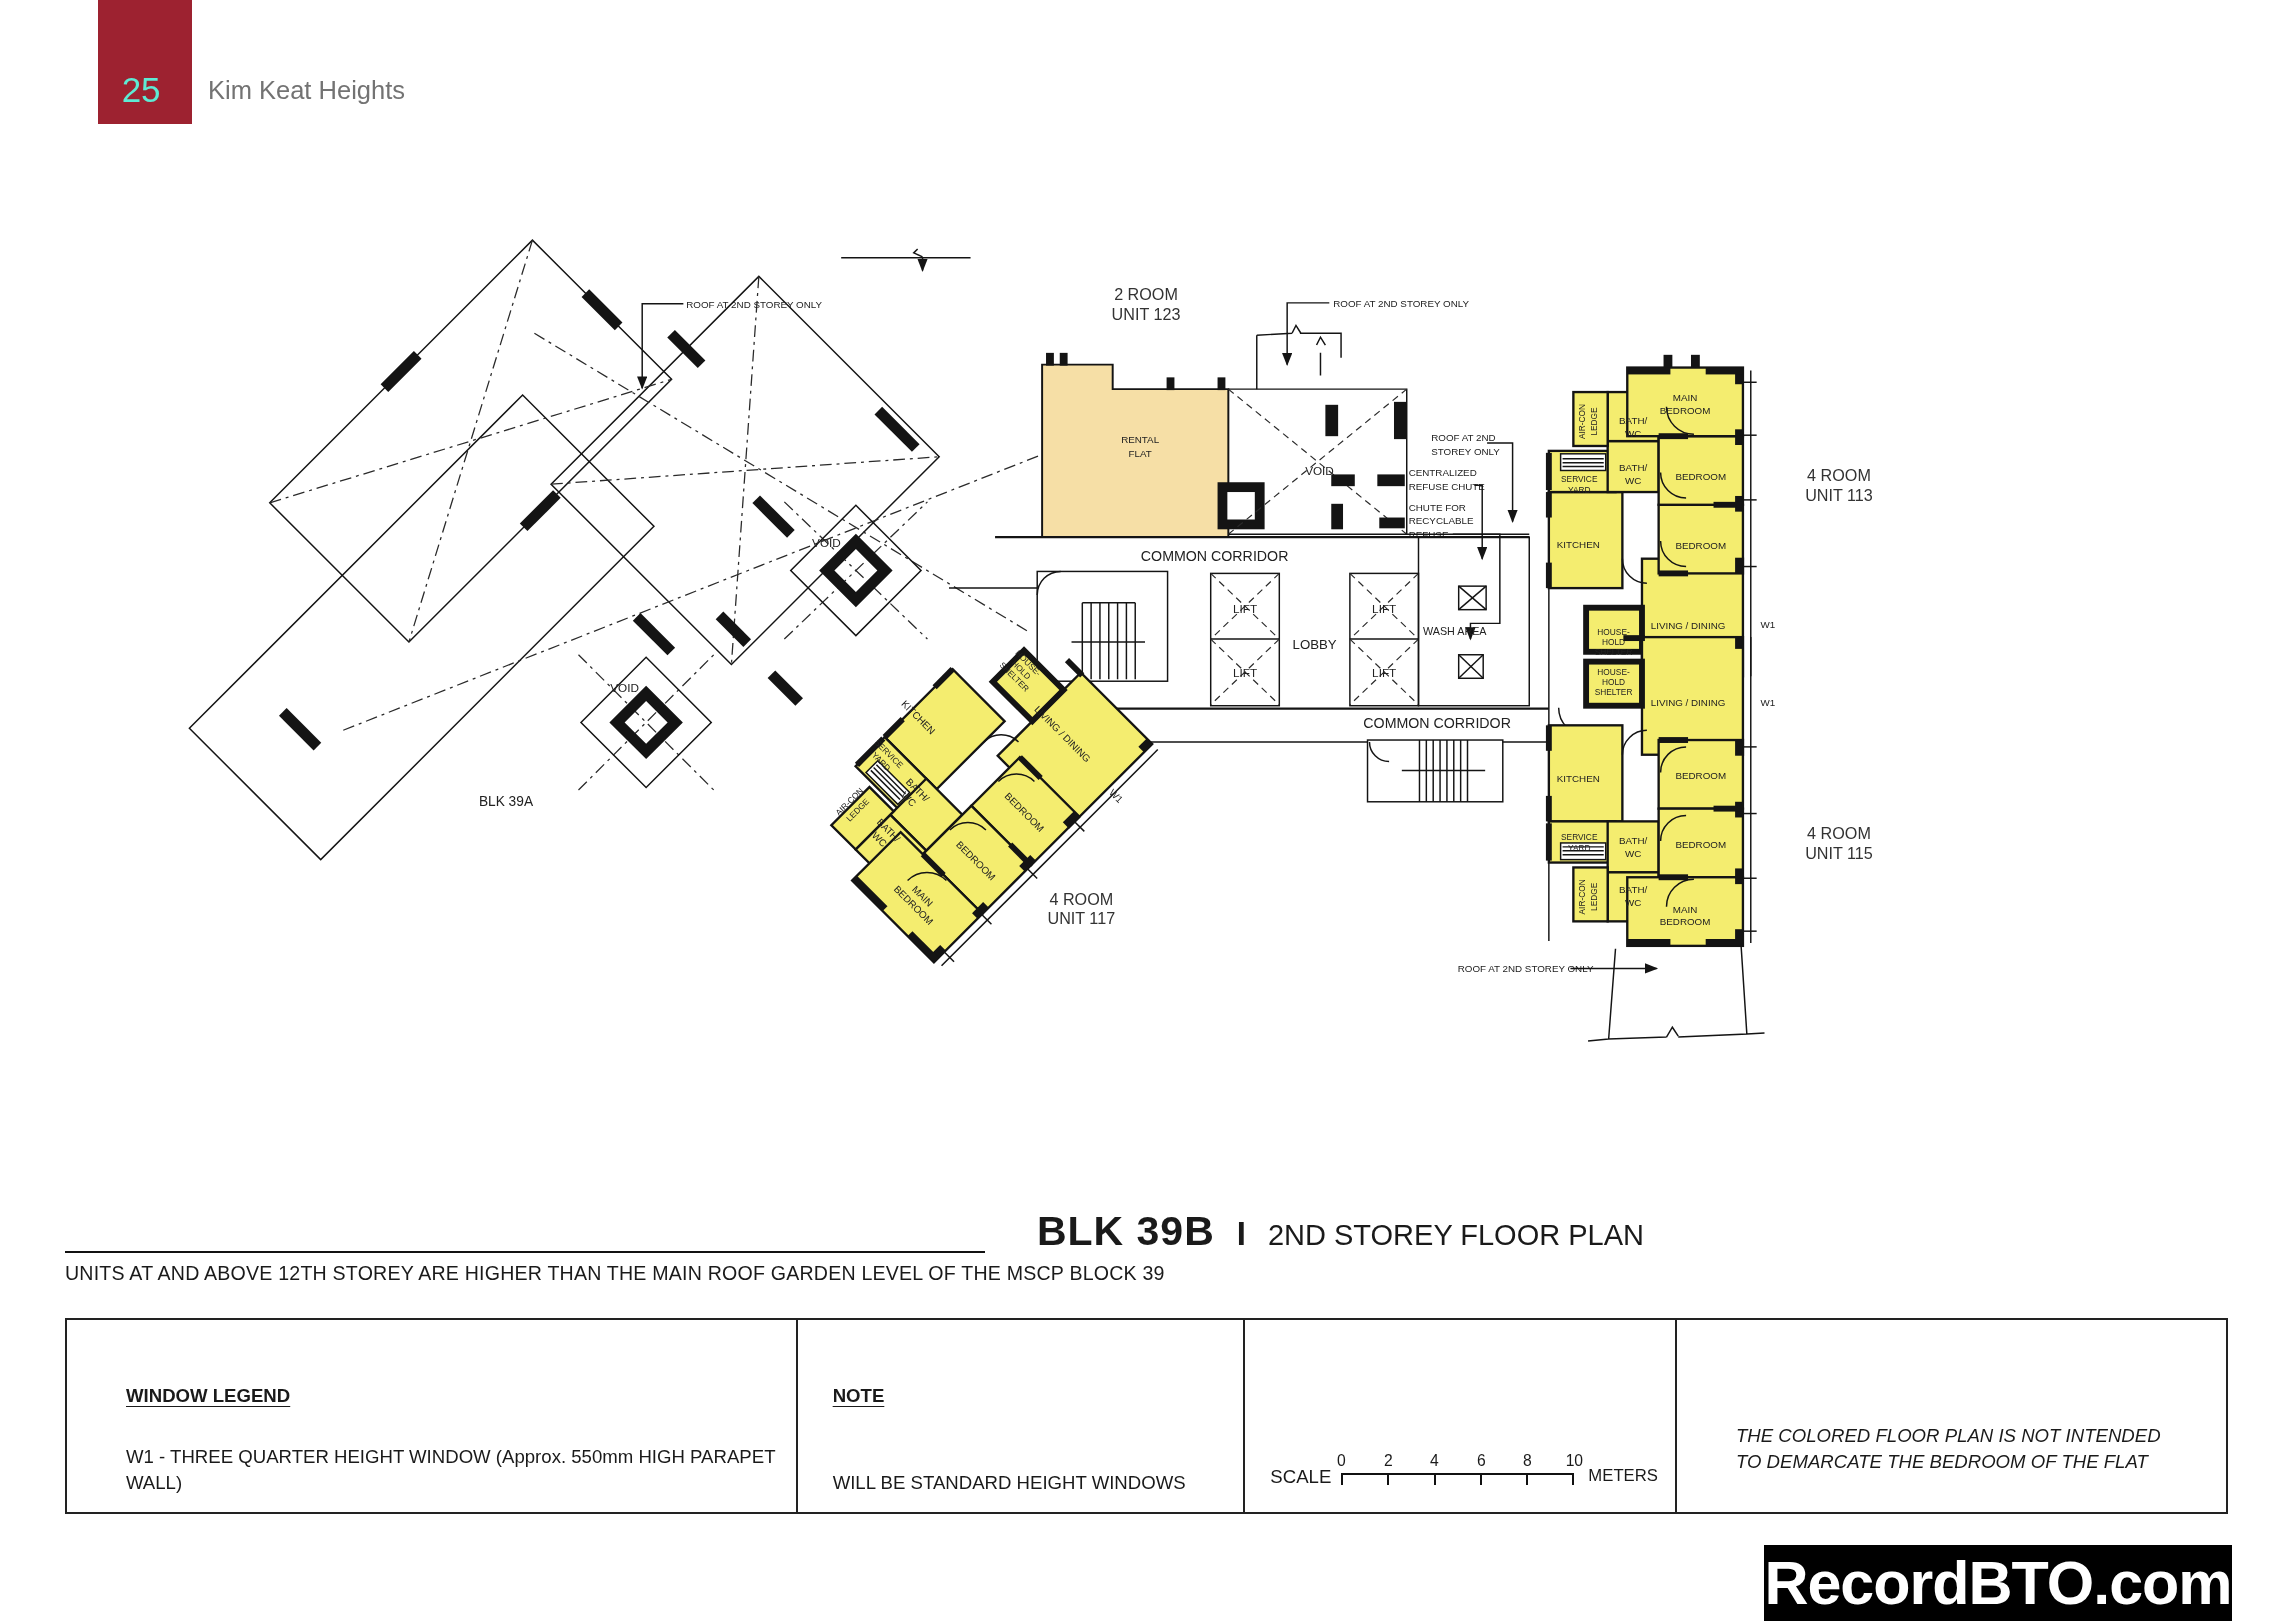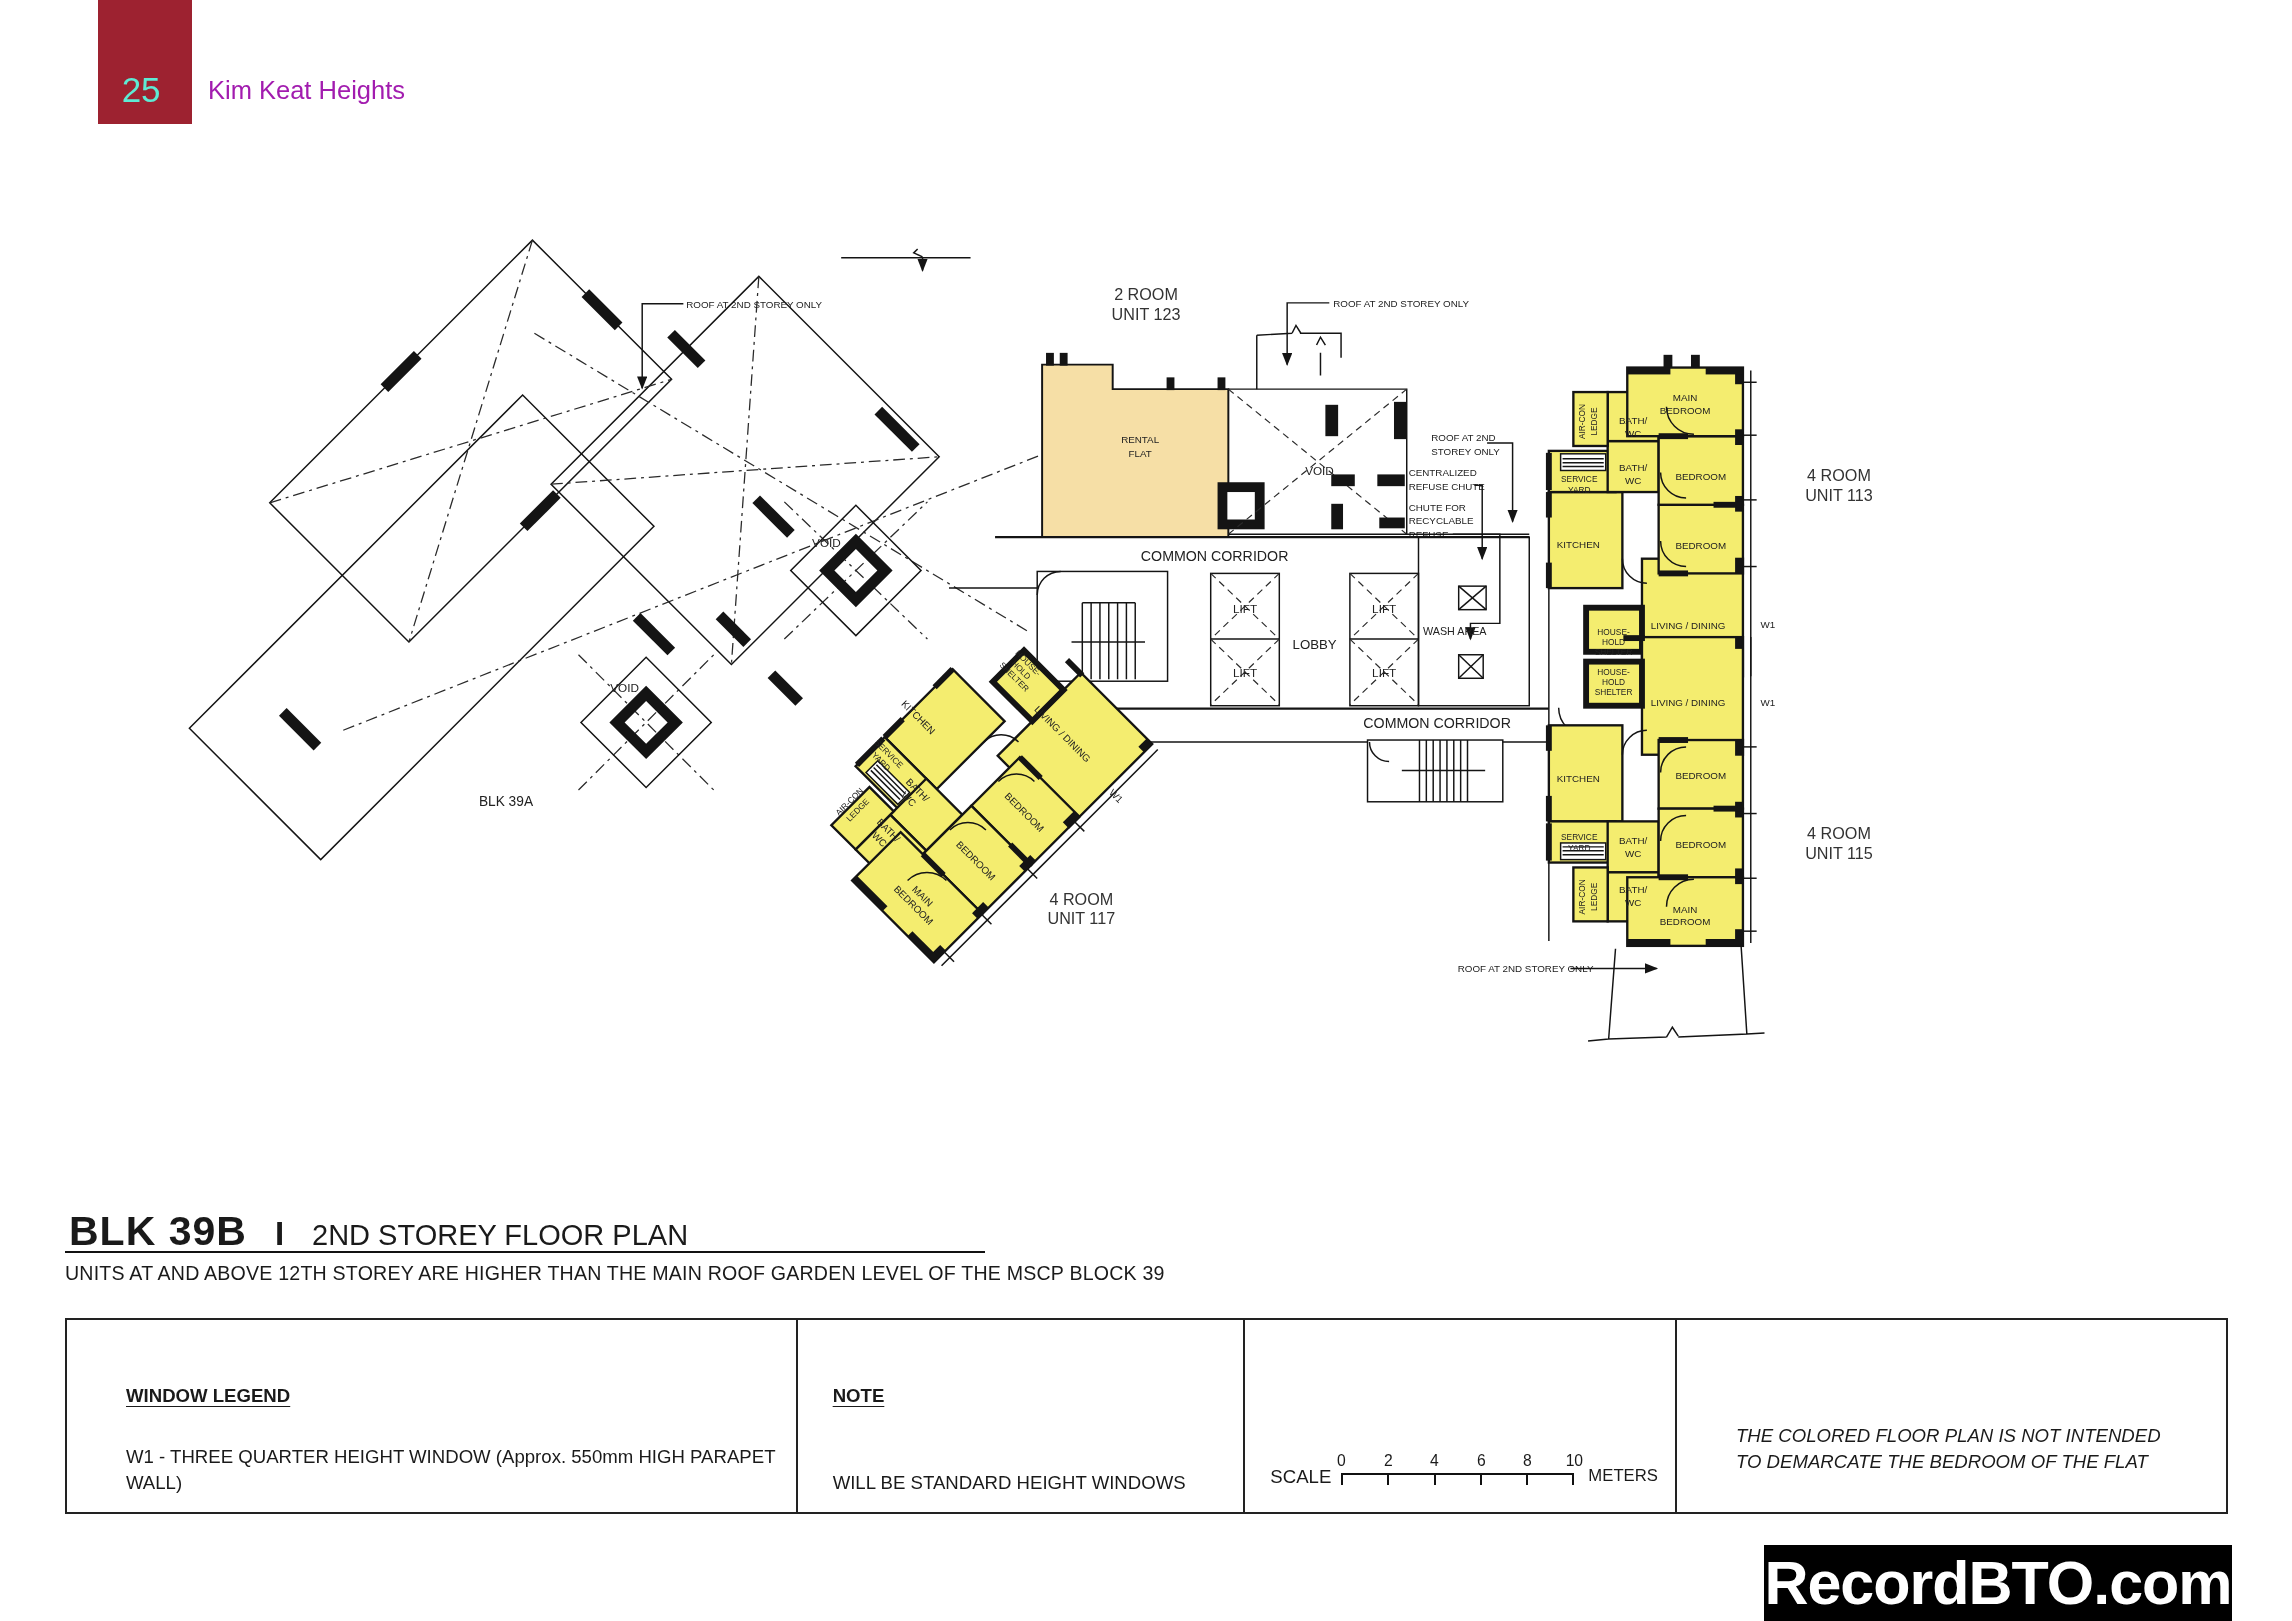--- a/index.html
+++ b/index.html
@@ -2,37 +2,37 @@
 <html><head>
 <meta charset="utf-8">
 <style>
   html,body{margin:0;padding:0;}
   body{width:2293px;height:1621px;position:relative;background:#fff;
        font-family:"Liberation Sans","DejaVu Sans",sans-serif;color:#1a1a1a;overflow:hidden;}
   .abs{position:absolute;}
   
   #page-badge{left:98px;top:0;width:94px;height:124px;background:#9d2230;}
   #page-number{position:absolute;left:0;right:7.8px;bottom:13.7px;text-align:center;color:#5eead4;font-size:35px;}
-  #project-name{left:208px;top:76px;font-size:25.5px;color:#a21caf;}
+  #project-name{left:208px;top:76px;font-size:25.5px;color:#737373;}
   
   #plan{left:0;top:0;width:2293px;height:1137px;}
   .ln{fill:none;stroke:#141414;stroke-width:1.5;}
   .th{fill:none;stroke:#141414;stroke-width:2.2;}
   .dash{fill:none;stroke:#2a2a2a;stroke-width:1.3;stroke-dasharray:12 5 3 5;}
   .dash2{fill:none;stroke:#2a2a2a;stroke-width:1.2;stroke-dasharray:7 5;}
   .blk{fill:#141414;stroke:none;}
   .room{fill:#f4ed6f;stroke:#141414;stroke-width:2.4;}
   .roomthick{fill:#f4ed6f;stroke:#141414;stroke-width:6;}
   .tan{fill:#f6dfa6;stroke:#141414;stroke-width:2;}
   text{fill:#222;font-family:"Liberation Sans","DejaVu Sans",sans-serif;text-anchor:middle;}
   .t8{font-size:8.5px;} .t10{font-size:10px;} .t11{font-size:11px;} .t12{font-size:12px;}
   .t13{font-size:13.5px;} .t14{font-size:14.5px;} .t16{font-size:16.5px;fill:#333;} .t15{font-size:14px;}
   .ts{text-anchor:start;}
   
-  #title-row{left:69px;top:1208px;width:1568px;display:flex;align-items:baseline;gap:28px;}
+  #title-row{left:76px;top:1208px;width:1568px;display:flex;align-items:baseline;gap:22px;justify-content:flex-end;}
   #blk-title{font-size:41px;font-weight:bold;letter-spacing:1px;}
   #title-sep{font-size:33px;font-weight:bold;}
   #storey-title{font-size:29px;}
   #title-rule{left:65px;top:1251px;width:920px;height:2px;background:#111;}
   #subtitle{left:65px;top:1262px;font-size:19.6px;letter-spacing:0.2px;}
   
   #legend{left:65px;top:1318px;width:2163px;height:196px;border:2px solid #222;display:flex;box-sizing:border-box;}
   .cell{border-right:2px solid #222;box-sizing:border-box;position:relative;}
   .cell:last-child{border-right:none;font-style:italic;}
   #cell-window{width:732px;padding:57px 19.6px 0 59px;}

